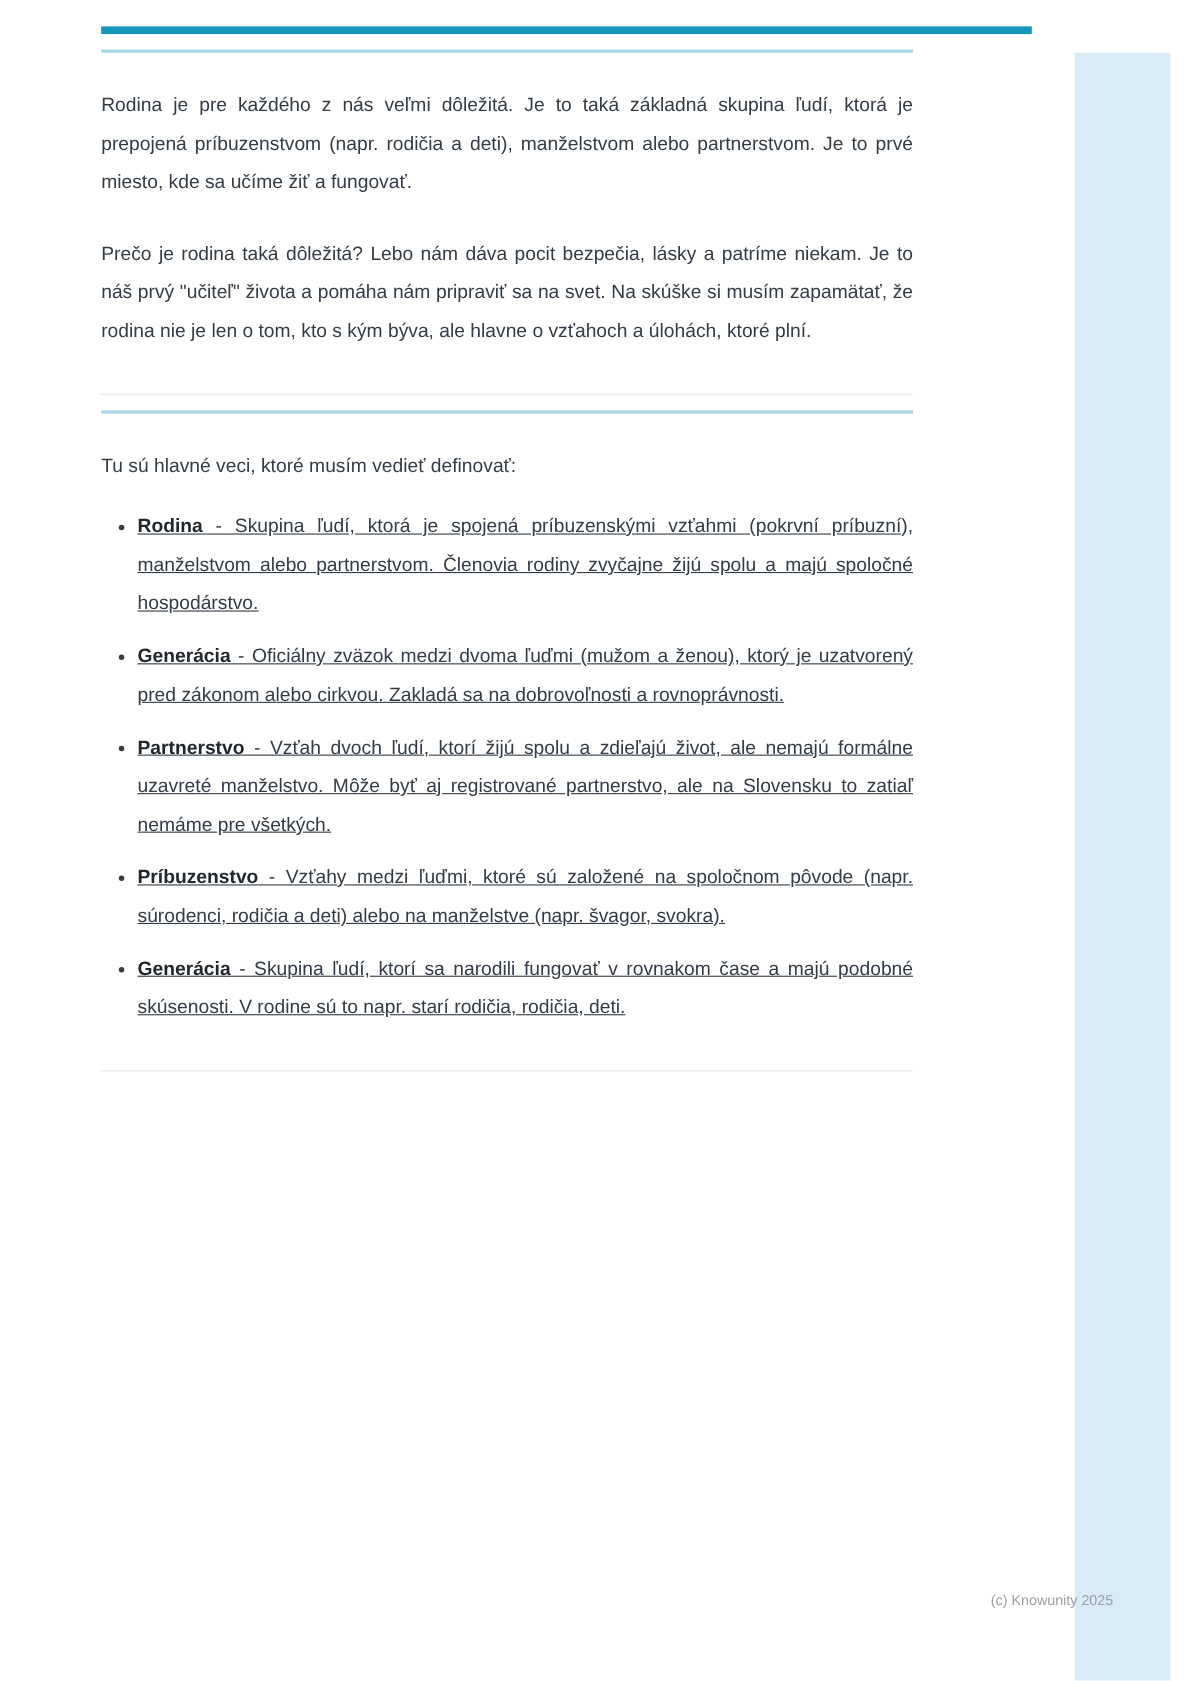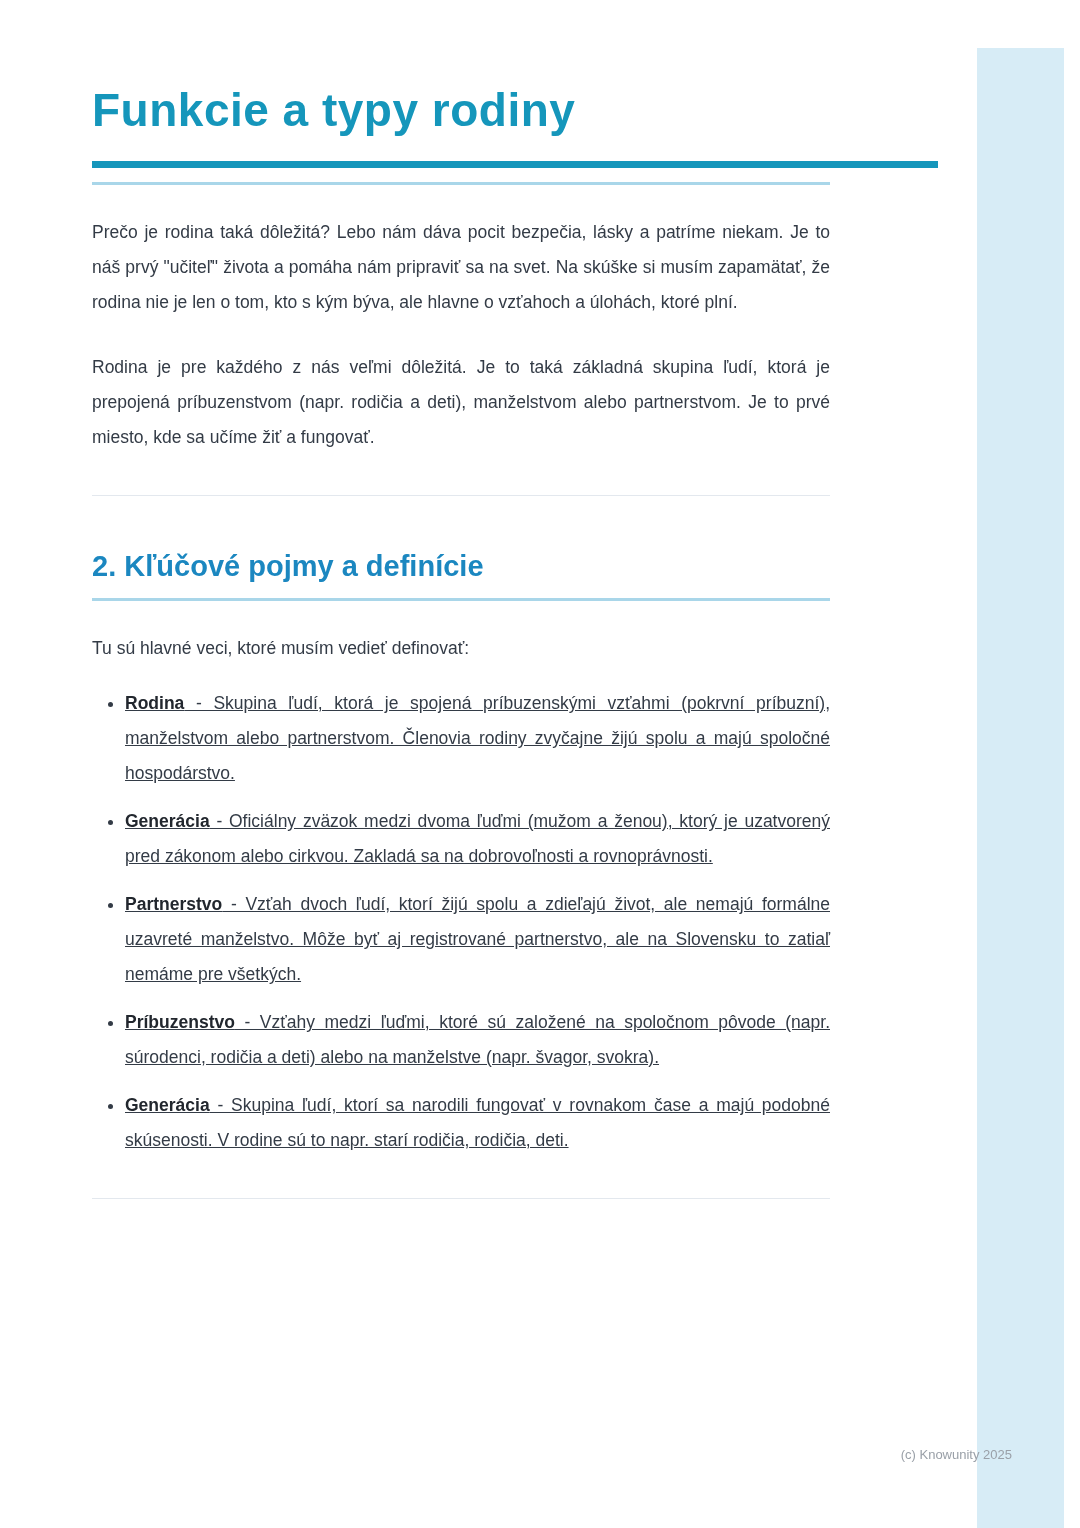--- a/index.html
+++ b/index.html
@@ -98,33 +98,31 @@
 </style>
 </head>
 <body>
 
 <div class="page">
 
   <div class="side-stripe"></div>
 
   <div class="content">
 
-    <h1 class="doc-title">Funkcie a typy rodiny</h1>
     <div class="title-rule"></div>
 
     <section>
       <div class="h-underline"></div>
+      <p class="body-text">Rodina je pre každého z nás veľmi dôležitá. Je to taká základná skupina ľudí, ktorá je prepojená príbuzenstvom (napr. rodičia a deti), manželstvom alebo partnerstvom. Je to prvé miesto, kde sa učíme žiť a fungovať.</p>
       <p class="body-text">Prečo je rodina taká dôležitá? Lebo nám dáva pocit bezpečia, lásky a patríme niekam. Je to náš prvý "učiteľ" života a pomáha nám pripraviť sa na svet. Na skúške si musím zapamätať, že rodina nie je len o tom, kto s kým býva, ale hlavne o vzťahoch a úlohách, ktoré plní.</p>
-      <p class="body-text">Rodina je pre každého z nás veľmi dôležitá. Je to taká základná skupina ľudí, ktorá je prepojená príbuzenstvom (napr. rodičia a deti), manželstvom alebo partnerstvom. Je to prvé miesto, kde sa učíme žiť a fungovať.</p>
     </section>
 
     <hr class="divider">
 
     <section>
-      <h2 class="sec-heading">2. Kľúčové pojmy a definície</h2>
       <div class="h-underline"></div>
       <p class="body-text">Tu sú hlavné veci, ktoré musím vedieť definovať:</p>
 
       <ul class="def-list">
         <li><strong>Rodina</strong><span> - Skupina ľudí, ktorá je spojená príbuzenskými vzťahmi (pokrvní príbuzní), manželstvom alebo partnerstvom. Členovia rodiny zvyčajne žijú spolu a majú spoločné hospodárstvo.</span></li>
         <li><strong>Generácia</strong><span> - Oficiálny zväzok medzi dvoma ľuďmi (mužom a ženou), ktorý je uzatvorený pred zákonom alebo cirkvou. Zakladá sa na dobrovoľnosti a rovnoprávnosti.</span></li>
         <li><strong>Partnerstvo</strong><span> - Vzťah dvoch ľudí, ktorí žijú spolu a zdieľajú život, ale nemajú formálne uzavreté manželstvo. Môže byť aj registrované partnerstvo, ale na Slovensku to zatiaľ nemáme pre všetkých.</span></li>
         <li><strong>Príbuzenstvo</strong><span> - Vzťahy medzi ľuďmi, ktoré sú založené na spoločnom pôvode (napr. súrodenci, rodičia a deti) alebo na manželstve (napr. švagor, svokra).</span></li>
         <li><strong>Generácia</strong><span> - Skupina ľudí, ktorí sa narodili fungovať v rovnakom čase a majú podobné skúsenosti. V rodine sú to napr. starí rodičia, rodičia, deti.</span></li>
       </ul>

